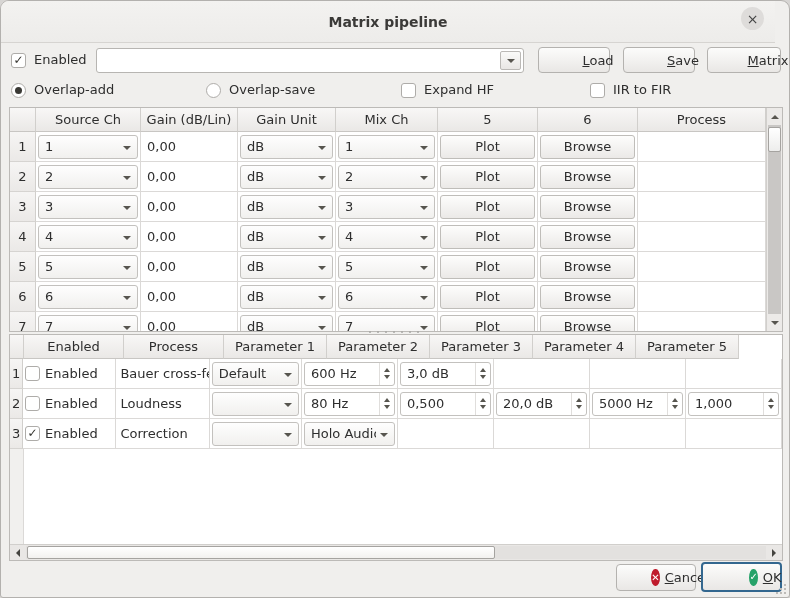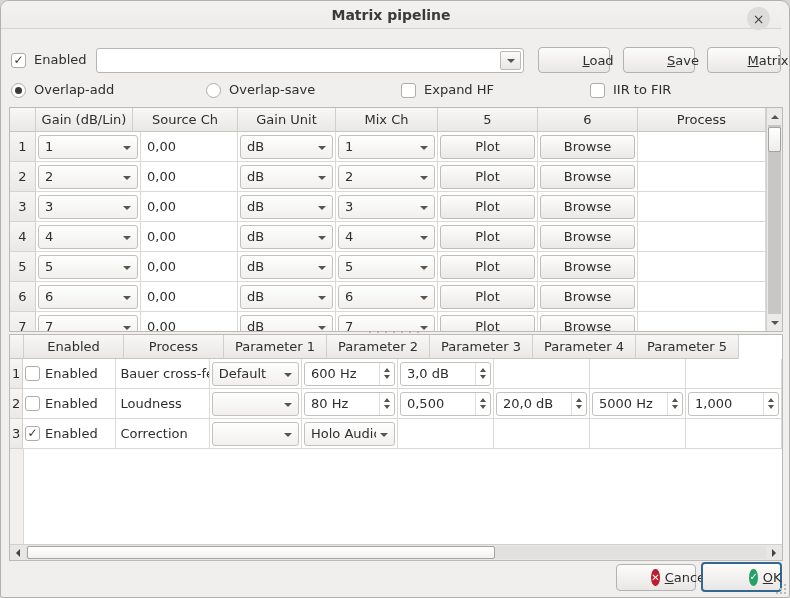--- a/index.html
+++ b/index.html
@@ -1,21 +1,21 @@
 <!DOCTYPE html>
 <html><head>
 <meta charset="utf-8">
 <style>
   * { margin:0; padding:0; box-sizing:border-box; }
   html,body { width:790px; height:598px; background:#d7d5d3; font-family:"DejaVu Sans", sans-serif; }
   .window { position:absolute; inset:0; background:#f0efed; border:1px solid #b3b1ae;
             border-radius:9px 9px 3px 3px; overflow:hidden; color:#2e2e2e; font-size:13px; }
 
   
-  .titlebar { position:absolute; left:0; top:0; right:8px; height:28px; background:linear-gradient(#f3f2f0,#edecea);
+  .titlebar { position:absolute; left:0; top:0; right:14px; height:42px; background:linear-gradient(#f3f2f0,#edecea);
               border-bottom:1px solid #d6d4d1; display:flex; align-items:center; justify-content:center; }
   .title { font-weight:bold; font-size:14px; color:#3b3a38; }
   .closebtn { position:absolute; right:11px; top:6px; width:23px; height:23px; border-radius:50%;
               background:#dedcda; display:flex; align-items:center; justify-content:center;
               color:#444; font-size:14px; line-height:1; }
 
   
   .btn { background:linear-gradient(#fcfcfb,#e9e7e5); border:1px solid #b4b2af; border-radius:4px;
          display:flex; align-items:center; justify-content:center; color:#2e2e2e;padding-left:48px; }
   .mn { display:inline-block; }
@@ -160,22 +160,22 @@
     <span class="lbl l-os">Overlap-save</span>
     <span class="checkbox c-ehf"></span>
     <span class="lbl l-ehf">Expand HF</span>
     <span class="checkbox c-iir"></span>
     <span class="lbl l-iir">IIR to FIR</span>
   </div>
 
   <div class="tframe t1">
     <div class="thead">
       <div class="hc a0"></div>
+      <div class="hc a1">Source Ch</div>
       <div class="hc a2">Gain (dB/Lin)</div>
-      <div class="hc a1">Source Ch</div>
       <div class="hc a3">Gain Unit</div>
       <div class="hc a4">Mix Ch</div>
       <div class="hc a5">5</div>
       <div class="hc a6">6</div>
       <div class="hc a7">Process</div>
     </div>
 
     <div class="trow">
       <div class="rc a0">1</div>
       <div class="cell a1">

